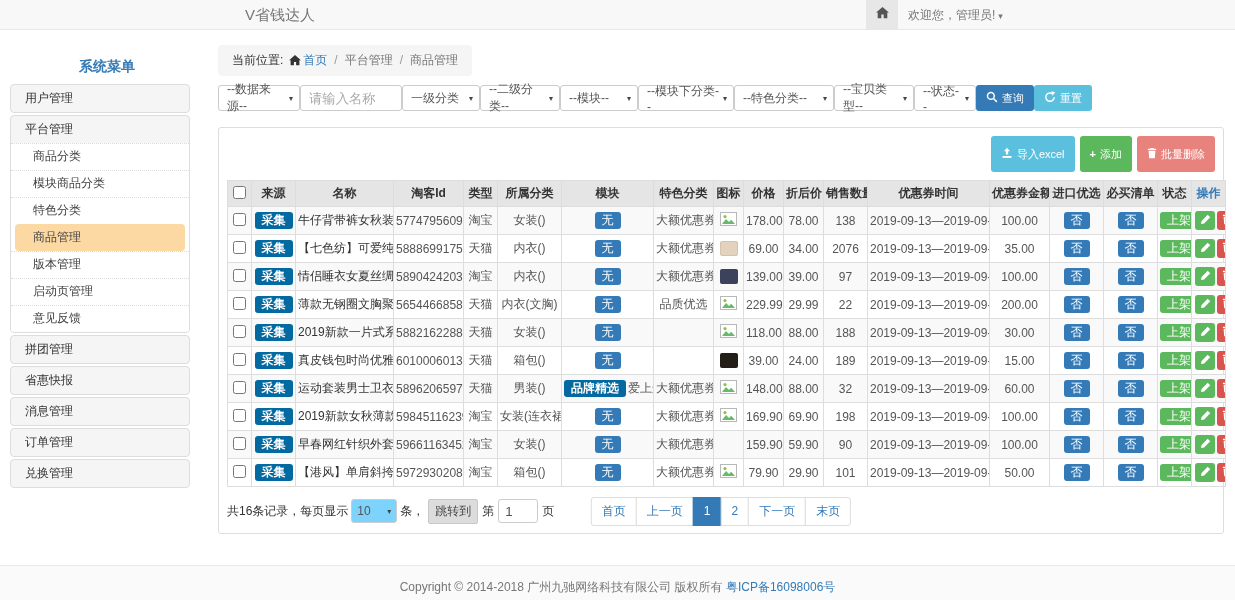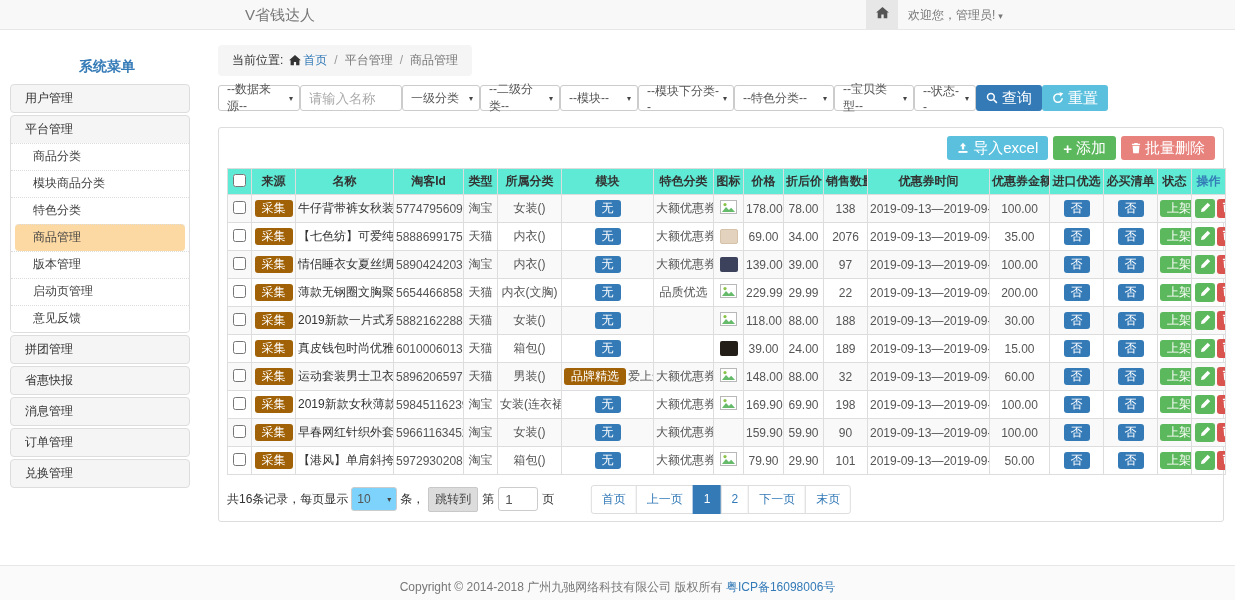--- a/index.html
+++ b/index.html
@@ -35,40 +35,40 @@
   
   .filterbar { display:flex; align-items:center; margin-top:9px; }
   .fselect { height:26px; border:1px solid #ccc; border-radius:3px; background:#fff;
     display:flex; align-items:center; justify-content:space-between; padding:0 6px 0 8px;
     color:#555; cursor:pointer; flex:0 0 auto; }
   .fselect .caret { font-size:8px; color:#444; margin-left:4px; }
   .fs0{width:82px}.fs1{width:78px}.fs2{width:80px}.fs3{width:78px}
   .fs4{width:96px}.fs5{width:100px}.fs6{width:80px}.fs7{width:62px}
   .finput { height:26px; width:102px; border:1px solid #ccc; border-radius:3px; padding:0 8px; color:#555; }
   .finput::placeholder { color:#aaa; }
-  .btn { height:26px; border:none; border-radius:3px; color:#fff; font-size:15px;
+  .btn { height:26px; border:none; border-radius:3px; color:#fff; font-size:11px;
     padding:0 10px; display:inline-flex; align-items:center; gap:4px; cursor:pointer;
     font-family:inherit; }
   .btn-primary { background:#337ab7; }
   .btn-info    { background:#5bc0de; }
   .btn-success { background:#5cb85c; }
   .btn-danger-soft { background:#e8827d; }
   
   .panel { border:1px solid #ddd; border-radius:3px; background:#fff; padding:8px; margin-top:16px; }
   .toolbar { display:flex; justify-content:flex-end; gap:5px; margin-bottom:8px; }
-  .toolbar .btn { height:24px; }
+  .toolbar .btn { height:36px; }
   table { width:100%; border-collapse:collapse; table-layout:fixed; font-size:12px; }
   th, td { border:1px solid #ddd; text-align:center; padding:4px 2px; height:26px;
     overflow:hidden; white-space:nowrap; color:#555; }
-  thead th { font-weight:bold; color:#333; background:#5eead4; }
+  thead th { font-weight:bold; color:#333; background:#e5e5e5; }
   thead th.op-head { color:#337ab7; }
   tbody tr:nth-child(odd) { background:#f9f9f9; }
   td.name-cell { color:#333; }
   .badge { display:inline-block; border-radius:3px; color:#fff; padding:2px 7px; font-size:12px; line-height:13px; }
-  .badge-orange { background:#a16207; }
+  .badge-orange { background:#0369a1;font-weight:bold; }
   .badge-blue   { background:#337ab7; }
   .badge-green  { background:#5cb85c; }
   .module-text { color:#555; margin-left:2px; }
   .op-btn { display:inline-flex; width:20px; height:19px; align-items:center; justify-content:center;
     border-radius:3px; margin:0 1px; cursor:pointer; border:none; }
   .op-edit { background:#5cb85c; }
   .op-del  { background:#d9534f; }
   .thumb { display:inline-block; width:18px; height:15px; border-radius:2px; vertical-align:middle; }
   .thumb-beige   { background:#e3d2bd; border:1px solid #d6c2a8; }
   .thumb-figures { background:#3c425c; }

